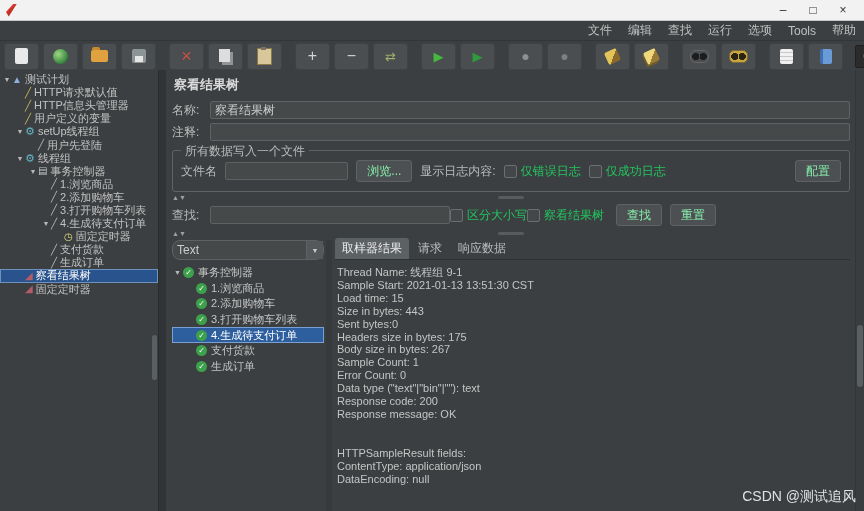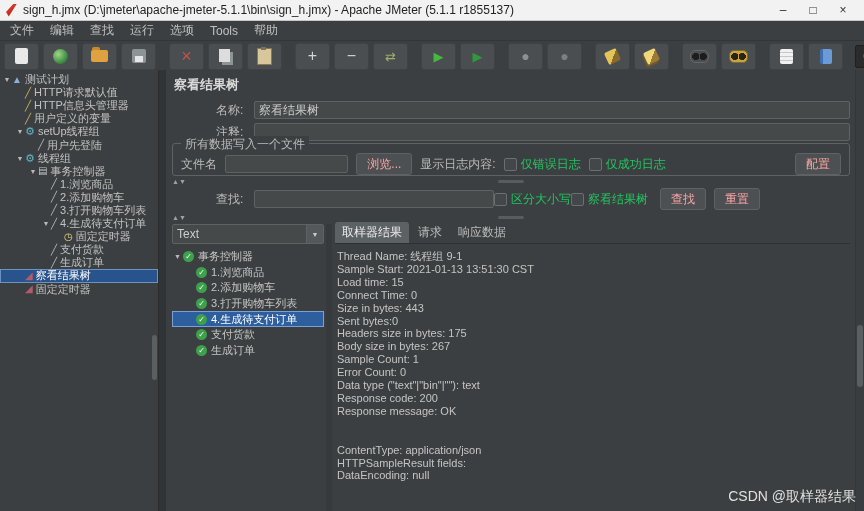--- a/index.html
+++ b/index.html
@@ -11,21 +11,21 @@
   .titlebar{height:20px;background:#f2f2f2;display:flex;align-items:center;
             padding:0 6px;gap:6px;color:#222;font-size:12px;border-bottom:1px solid #c8c8c8;}
   .feather{width:11px;height:13px;background:linear-gradient(135deg,#d8392b 30%,#8e1a12 100%);
            clip-path:polygon(100% 0,25% 100%,0 65%,70% 0);}
   .title-text{white-space:nowrap;overflow:hidden;text-overflow:ellipsis;max-width:640px;}
   .win-btns{margin-left:auto;display:flex;gap:0;}
   .win-btn{width:30px;text-align:center;color:#333;font-size:12px;line-height:19px;}
 
   
   .menubar{height:19px;background:#3c3f41;display:flex;align-items:center;padding-left:2px;
-           border-bottom:1px solid #333639;}
+           border-bottom:1px solid #333639;justify-content:flex-end;}
   .menu-item{padding:0 8px;color:#c0c0c0;}
 
   
   .toolbar{height:30px;background:#3c3f41;border-bottom:1px solid #2c2f31;display:flex;
            align-items:center;gap:4px;padding:0 4px;}
   .tbtn{width:33px;height:25px;border-radius:3px;background:#4a4e50;border:1px solid #3f4345;
         display:flex;align-items:center;justify-content:center;flex:0 0 auto;}
   .tsep{width:5px;height:25px;flex:0 0 auto;}
   .glyph{display:block;line-height:1;}
   .shp{display:block;}
@@ -79,43 +79,43 @@
   .ti-config{color:#c9b559;font-weight:bold;}
   .ti-gear{color:#62b8c7;font-size:11px;}
   .ti-controller{color:#c3c7c9;}
   .ti-sampler{color:#b3b6b8;font-weight:bold;}
   .ti-clock{color:#ded27a;}
   .ti-listener{color:#b45b6a;}
 
   
   .panel-header{font-weight:bold;color:#dadada;font-size:13px;padding:3px 0 5px 2px;}
   .form-row{display:flex;align-items:center;margin:2px 0;}
-  .form-label{width:38px;color:#bbb;flex:0 0 auto;margin-left:44px;}
+  .form-label{width:38px;color:#bbb;flex:0 0 auto;}
   .text-input{background:#45494a;border:1px solid #5e6262;border-radius:2px;height:16px;
               color:#ccc;padding:0 4px;flex:1;line-height:16px;white-space:nowrap;overflow:hidden;}
-  .groupbox{border:1px solid #5e6264;border-radius:3px;padding:9px 8px 0;position:relative;text-align:right;}
+  .groupbox{border:1px solid #5e6264;border-radius:3px;margin-top:7px;padding:9px 8px 9px;position:relative;text-align:right;}
   .groupbox-title{position:absolute;top:-8px;left:8px;background:#3c3f41;padding:0 4px;color:#bbb;}
   .gb-row{display:flex;align-items:center;gap:8px;}
   .gb-row .text-input{max-width:335px;}
-  .btn{background:#4c5052;border:1px solid #5e6264;border-radius:3px;color:#fca5a5;
+  .btn{background:#4c5052;border:1px solid #5e6264;border-radius:3px;color:#86efac;
        padding:0 10px;height:20px;display:flex;align-items:center;flex:0 0 auto;white-space:nowrap;}
   .cb-wrap{display:flex;align-items:center;color:#22c55e;flex:0 0 auto;white-space:nowrap;}
   .checkbox{width:11px;height:11px;background:#43474a;border:1px solid #6b6f72;border-radius:2px;
             margin-right:4px;flex:0 0 auto;}
   .push{flex:1;}
   .splitter{height:8px;position:relative;display:flex;align-items:center;margin:1px 0;}
   .split-arrows{font-size:7px;color:#9aa0a4;letter-spacing:0;line-height:1;}
   .split-handle{position:absolute;left:50%;transform:translateX(-50%);width:26px;height:3px;
                 background:#585c5e;border-radius:2px;}
 
   
   .bottom{flex:1;display:flex;margin-top:2px;min-height:0;}
   .res-tree{width:152px;flex:0 0 auto;display:flex;flex-direction:column;min-height:0;}
   .mode-select{display:flex;align-items:stretch;background:#45494a;border:1px solid #5e6262;
-               border-radius:2px;height:18px;}
+               border-radius:8px;height:18px;}
   .mode-value{flex:1;padding:1px 4px;color:#ccc;line-height:16px;}
   .mode-arrow{width:16px;background:#54585a;border-left:1px solid #5e6262;color:#ccc;
               font-size:7px;display:flex;align-items:center;justify-content:center;}
   .res-rows{margin-top:5px;}
   .rrow{display:flex;align-items:center;height:15.6px;font-size:11px;color:#c5c5c5;white-space:nowrap;}
   .rrow.sel{background:#2d5e9e;color:#fff;box-shadow:inset 0 0 0 1px #7aa0d4;}
   .rexp{width:9px;font-size:7px;color:#b8b8b8;text-align:center;flex:0 0 auto;}
   .check-ic{width:11px;height:11px;border-radius:50%;background:#3da14c;color:#fff;font-size:8px;
             display:flex;align-items:center;justify-content:center;margin:0 4px 0 1px;flex:0 0 auto;}
   .vsplit{width:6px;background:#373a3c;margin:0 3px 0 2px;flex:0 0 auto;}
@@ -126,21 +126,20 @@
   .detail-body{flex:1;padding:6px 2px 0 2px;overflow:hidden;}
   .rline{font-size:11px;line-height:12.9px;color:#c4c4c4;white-space:pre;}
 
   .watermark{position:absolute;right:8px;bottom:5px;color:rgba(238,238,238,.92);font-size:14px;}
 </style>
 </head>
 <body>
 
 <div class="titlebar">
   <span class="feather"></span>
-  <span class="title-text">sign_h.jmx (D:\jmeter\apache-jmeter-5.1.1\bin\sign_h.jmx) - Apache JMeter (5.1.1 r1855137)</span>
   <span class="win-btns">
     <span class="win-btn">–</span>
     <span class="win-btn">□</span>
     <span class="win-btn">×</span>
   </span>
 </div>
 
 <div class="menubar" id="menubar">
     <span class="menu-item">文件</span>
     <span class="menu-item">编辑</span>
@@ -420,38 +419,37 @@
       <div class="detail">
         <div class="tabs" id="tabs">
             <span class="tab active">取样器结果</span>
             <span class="tab">请求</span>
             <span class="tab">响应数据</span>
           </div>
         <div class="detail-body" id="detailbody">
             <div class="rline">Thread Name: 线程组 9-1</div>
             <div class="rline">Sample Start: 2021-01-13 13:51:30 CST</div>
             <div class="rline">Load time: 15</div>
-            <div class="rline">Connect Time: 0</div>
             <div class="rline">Size in bytes: 443</div>
             <div class="rline">Sent bytes:0</div>
             <div class="rline">Headers size in bytes: 175</div>
             <div class="rline">Body size in bytes: 267</div>
             <div class="rline">Sample Count: 1</div>
             <div class="rline">Error Count: 0</div>
             <div class="rline">Data type ("text"|"bin"|""): text</div>
             <div class="rline">Response code: 200</div>
             <div class="rline">Response message: OK</div>
             <div class="rline">&nbsp;</div>
             <div class="rline">&nbsp;</div>
+            <div class="rline">HTTPSampleResult fields:</div>
             <div class="rline">ContentType: application/json</div>
-            <div class="rline">HTTPSampleResult fields:</div>
             <div class="rline">DataEncoding: null</div>
           </div>
       </div>
     </div>
 
     <div class="right-scrollbar">
       <div class="right-thumb"></div>
     </div>
   </div>
 </div>
 
-<div class="watermark">CSDN @取样器结果</div>
+<div class="watermark">CSDN @测试追风</div>
 
 </body></html>

